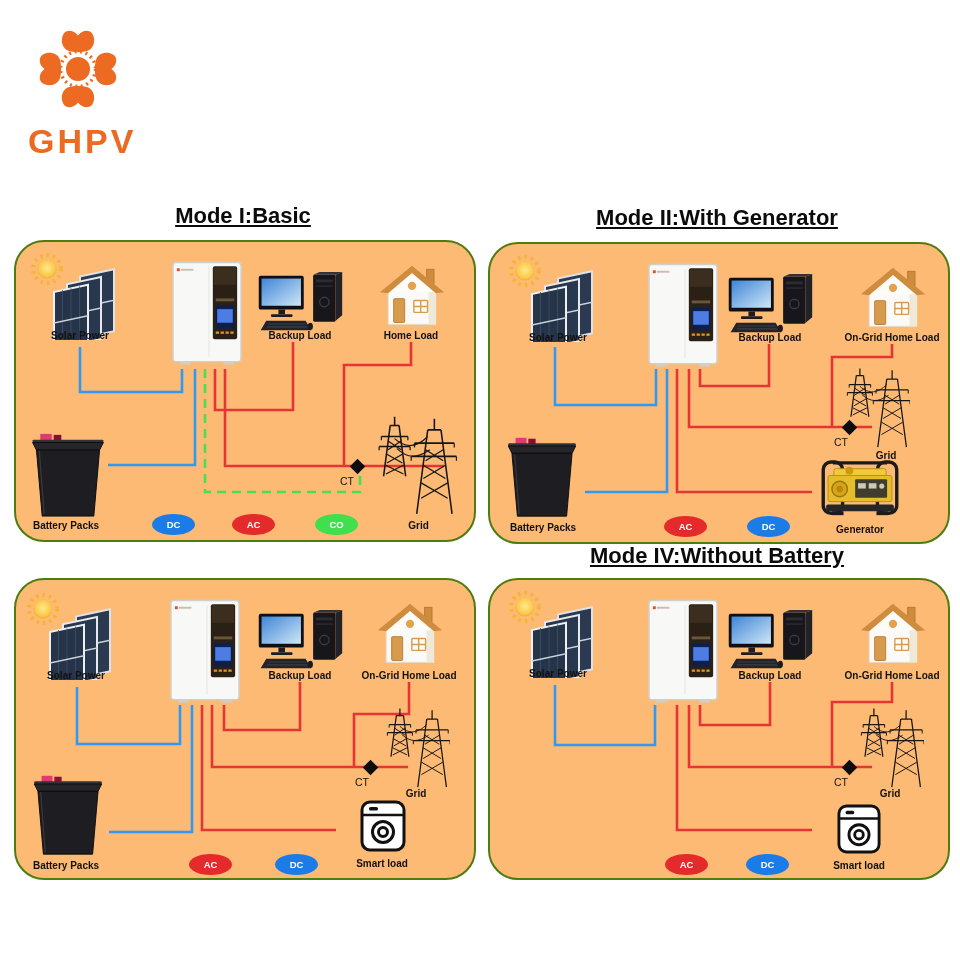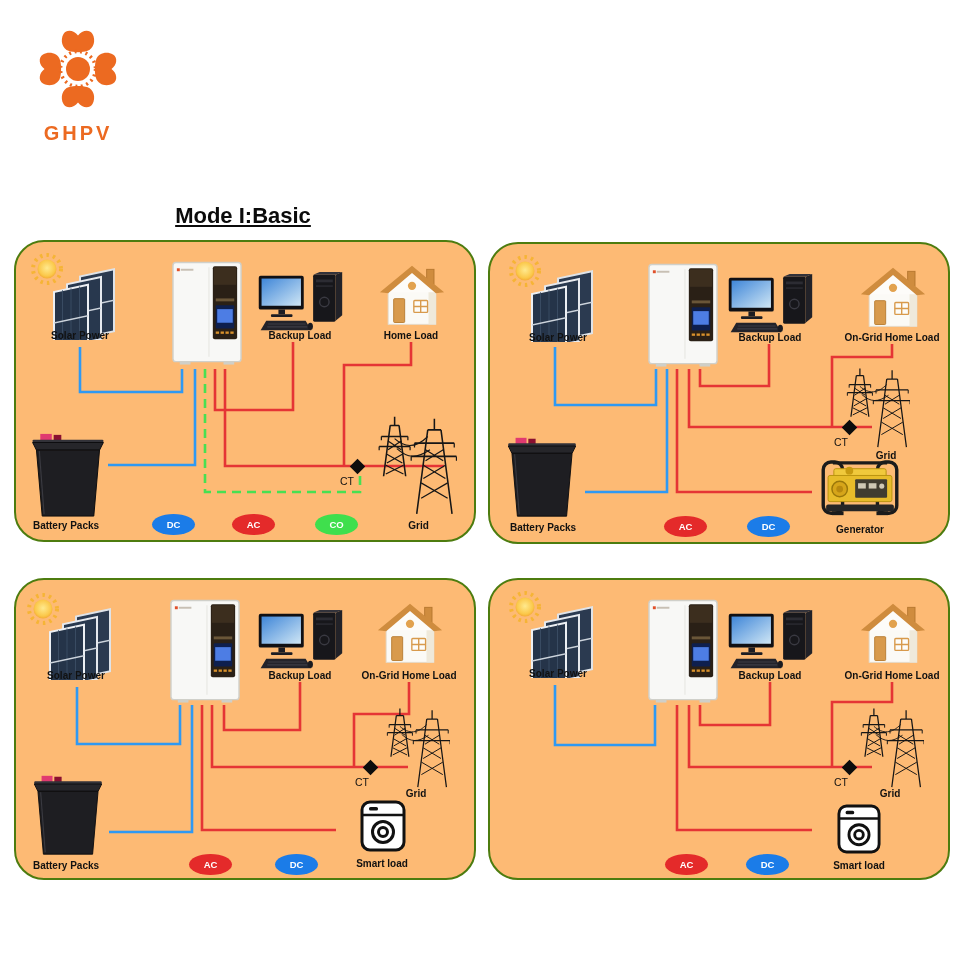--- a/index.html
+++ b/index.html
@@ -1,19 +1,19 @@
 <!DOCTYPE html>
 <html><head>
 <meta charset="utf-8">
 <style>
   html,body{margin:0;padding:0;background:#fff;}
   .page{position:relative;width:960px;height:960px;background:#fff;overflow:hidden;
         font-family:"Liberation Sans",sans-serif;}
   .logo{position:absolute;left:28px;top:24px;width:100px;text-align:center;}
-  .logo-text{margin-top:4px;font-size:20px;font-weight:bold;letter-spacing:3px;}
+  .logo-text{margin-top:4px;font-size:34px;font-weight:bold;letter-spacing:3px;}
   .mode-title{position:absolute;font-size:22px;font-weight:bold;color:#0b0b0b;
               text-align:center;width:458px;line-height:28px;text-decoration:underline;}
   .panel{position:absolute;width:458px;height:298px;border:2px solid #4d7c0f;
          border-radius:30px;background:#fdba74;box-sizing:content-box;}
   .icon{position:absolute;}
   .lbl{position:absolute;font-size:10px;font-weight:bold;color:#111;text-align:center;line-height:12px;}
   .wires{position:absolute;left:0;top:0;width:458px;height:298px;}
   .wires polyline{fill:none;stroke-width:2.6px;}
   .dash{stroke-dasharray:9 6;}
   .badge{position:absolute;width:43px;height:21px;border-radius:50%;color:#fff;
@@ -164,20 +164,22 @@
 <div class="page">
 
   <div class="logo">
     <svg width="90" height="90">
         <use href="#sym-logo"></use>
       </svg>
     <div class="logo-text" style="color:#ec6a21;">GHPV</div>
   </div>
 
   <div class="mode-title" style="left:14px;top:202px;">Mode I:Basic</div>
+  <div class="mode-title" style="left:488px;top:204px;">Mode II:With Generator</div>
+  <div class="mode-title" style="left:488px;top:542px;">Mode IV:Without Battery</div>
 
   <div class="panel" style="left:14px;top:240px;">
     <svg class="wires" viewBox="0 0 458 298">
       <polyline points="64,105 64,150 166,150 166,127" stroke="#2f99f3"></polyline>
       <polyline points="92,223 179,223 179,127" stroke="#2f99f3"></polyline>
       <polyline class="dash" points="189,127 189,250 344,250 344,232" stroke="#47e052"></polyline>
       <polyline points="199,127 199,168 277,168 277,100" stroke="#e53535"></polyline>
       <polyline points="209,127 209,224 428,224" stroke="#e53535"></polyline>
       <polyline points="395,100 395,123 328,123 328,224" stroke="#e53535"></polyline>
     </svg>

